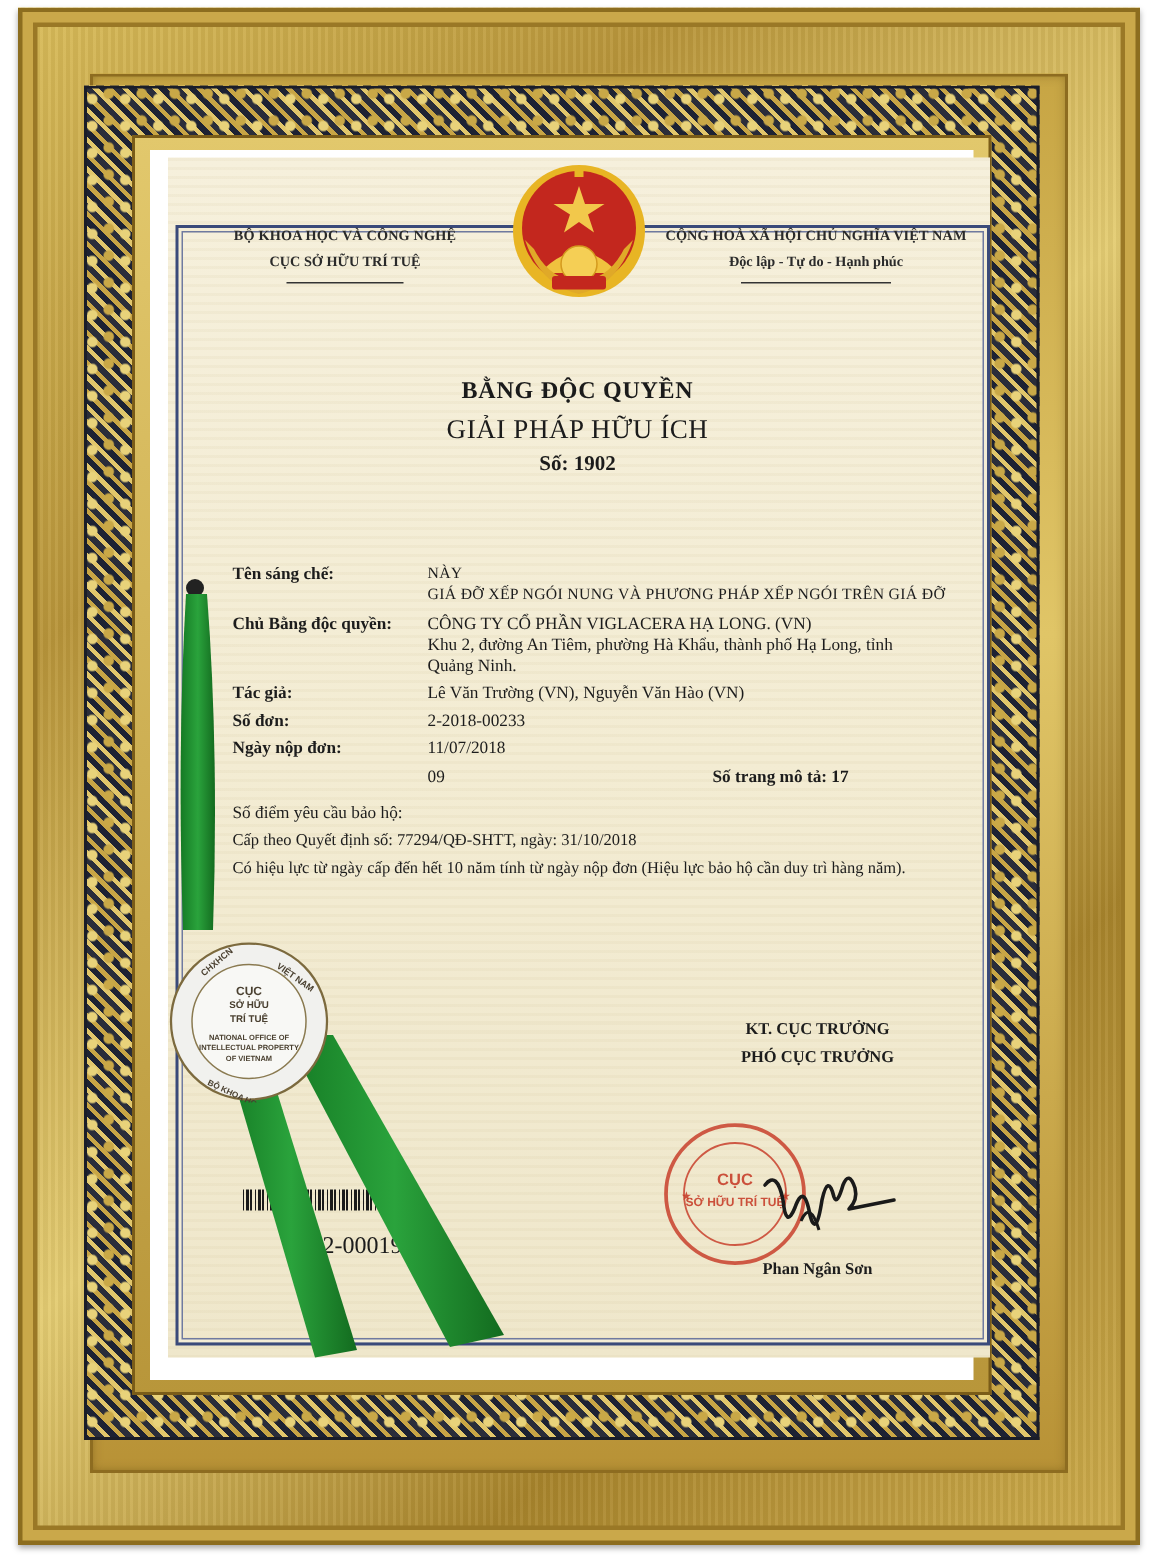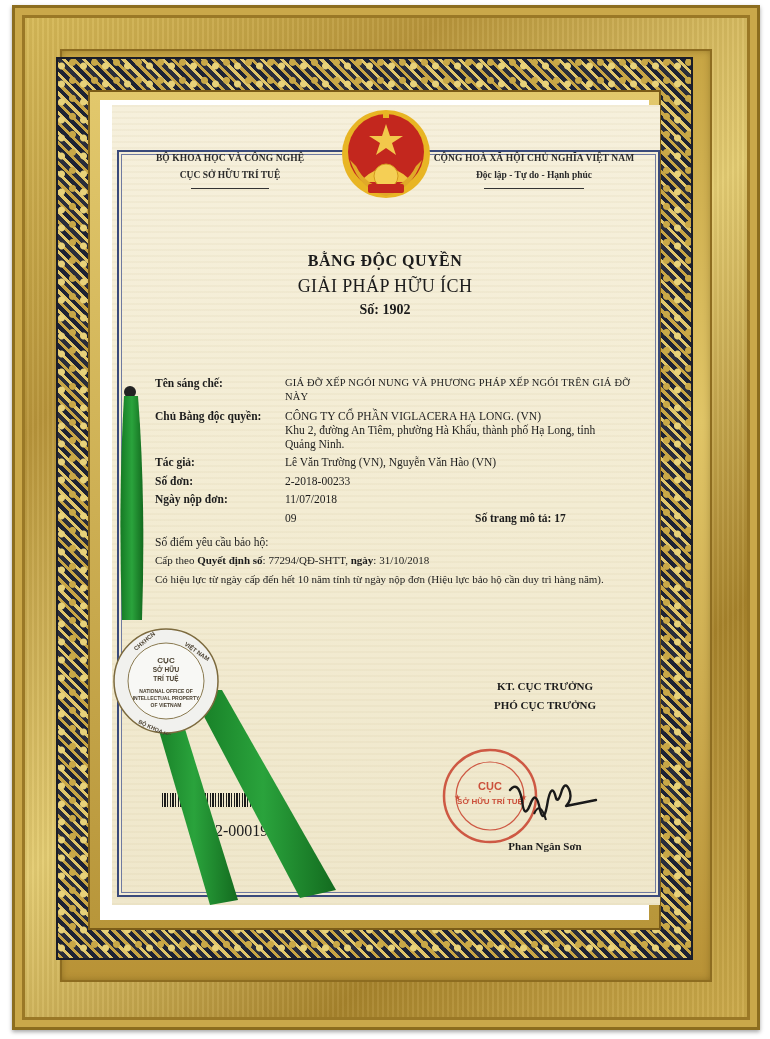--- a/index.html
+++ b/index.html
@@ -43,21 +43,21 @@
   .cert-border {
     position:absolute; left:117px; top:150px; width:539px; height:743px;
     border:2px solid #3a4a7a;
     box-shadow: inset 0 0 0 2px #f4edd6, inset 0 0 0 3px #6f7aa0;
   }
 
   .header-left, .header-right {
     position:absolute; top:153px; text-align:center; font-weight:bold; color:#2a2a2a;
   }
   .header-left { left:130px; width:200px; }
-  .header-right { left:424px; width:220px; }
+  .header-right { left:434px; width:220px; }
   .header-left .l1, .header-right .l1 { font-size:9.5px; letter-spacing:0.1px; }
   .header-left .l2, .header-right .l2 { font-size:9.5px; margin-top:7px;text-align:center; }
   .underline { height:1px; background:#333; margin:8px auto 0; }
   .header-left .underline { width:78px; }
   .header-right .underline { width:100px; }
 
   .emblem { position:absolute; left:340px; top:108px; width:92px; height:96px; }
 
   .title-block { position:absolute; left:220px; top:252px; width:330px; text-align:center; color:#1b1b1b; }
   .title-1 { font-size:16px; font-weight:bold; letter-spacing:0.5px; }
@@ -67,21 +67,21 @@
   .fields { position:absolute; left:155px; top:376px; width:490px; font-size:11.5px; color:#1c1c1c; }
   .row { display:flex; margin-bottom:4.5px; line-height:14px; }
   .row .lbl { width:130px; font-weight:bold; flex:none; }
   .row .val { flex:1; }
   .row .val.upper { font-size:10.5px; letter-spacing:0.2px; }
   .row-split { display:flex; margin-bottom:4.5px; line-height:14px; }
   .row-split .lbl { width:130px; font-weight:normal; flex:none;margin-top:24px; }
   .row-split .v1 { width:190px; }
   .row-split .lbl2 { font-weight:bold; }
   .full-line { margin-bottom:4.5px; line-height:14px; font-size:11px; }
-  .full-line b { font-weight:bold; }
+  .full-line b { font-weight:normal; }
 
   .sign-block { position:absolute; left:470px; top:680px; width:150px; text-align:center; color:#1c1c1c; font-weight:bold; font-size:11px; }
   .sign-block .s2 { margin-top:7px; }
   .sign-name { position:absolute; left:490px; top:840px; width:110px; text-align:center; font-size:11px; font-weight:bold; color:#1c1c1c; }
   .red-seal { position:absolute; left:440px; top:746px; width:100px; height:100px; }
   .signature { position:absolute; left:500px; top:770px; width:100px; height:60px; }
 
   .barcode { position:absolute; left:162px; top:793px; width:116px; height:14px;
     background: repeating-linear-gradient(90deg, #1a1a1a 0 1px, transparent 1px 2px, #1a1a1a 2px 4px, transparent 4px 5px, #1a1a1a 5px 6px, transparent 6px 8px); }
   .barcode-num { position:absolute; left:215px; top:822px; font-size:16px; color:#1c1c1c; }
@@ -127,22 +127,22 @@
 <div class="title-block">
   <div class="title-1">BẰNG ĐỘC QUYỀN</div>
   <div class="title-2">GIẢI PHÁP HỮU ÍCH</div>
   <div class="title-3">Số: 1902</div>
 </div>
 
 <div class="fields">
   <div class="row">
     <div class="lbl">Tên sáng chế:</div>
     <div class="val upper">
+      <div>NÀY</div>
       <div>GIÁ ĐỠ XẾP NGÓI NUNG VÀ PHƯƠNG PHÁP XẾP NGÓI TRÊN GIÁ ĐỠ</div>
-      <div>NÀY</div>
     </div>
   </div>
   <div class="row">
     <div class="lbl">Chủ Bằng độc quyền:</div>
     <div class="val">
       <div>CÔNG TY CỔ PHẦN VIGLACERA HẠ LONG. (VN)</div>
       <div>Khu 2, đường An Tiêm, phường Hà Khẩu, thành phố Hạ Long, tỉnh</div>
       <div>Quảng Ninh.</div>
     </div>
   </div>

